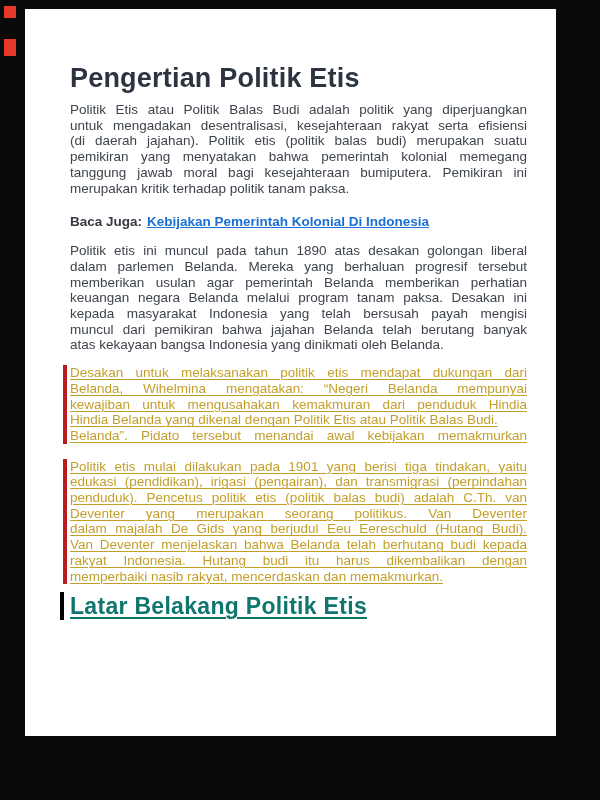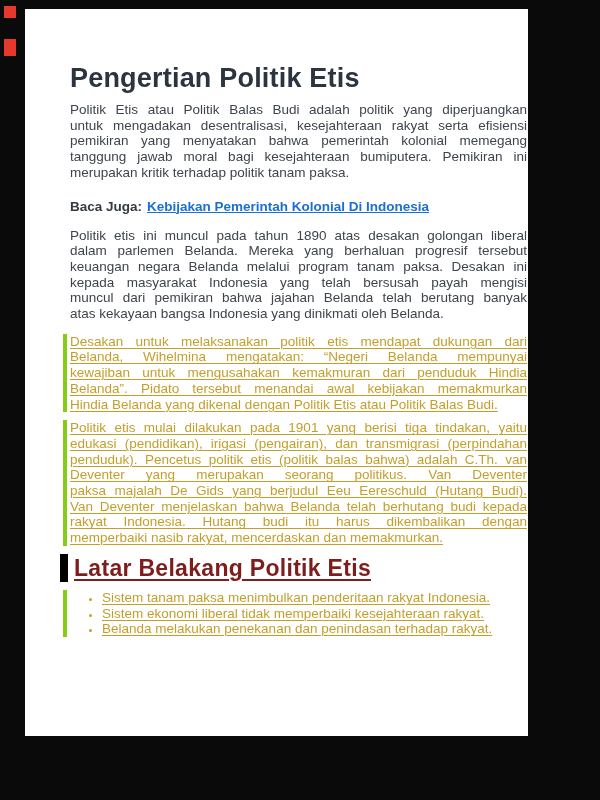--- a/index.html
+++ b/index.html
@@ -3,21 +3,21 @@
 <meta charset="utf-8">
 <style>
   html,body { margin:0; padding:0; }
   body {
     width:600px; height:800px;
     font-family:"Liberation Sans", sans-serif;
     background:#0a0a0a;
   }
   .canvas {
     position:relative; width:528px; height:800px;
-    background:#0a0a0a; overflow:hidden;
+    background:#0a0a0a; overflow:hidden;padding-left:28px;
   }
   .red-mark { position:absolute; background:#e6392c; }
   .red-mark.m1 { left:4px; top:6px;  width:12px; height:12px; }
   .red-mark.m2 { left:4px; top:39px; width:12px; height:17px; }
   .page {
     position:absolute; left:25px; top:9px;
     width:552px; height:727px;
     background:#ffffff;
   }
   .content { padding:55px 50px 0 45px; }
@@ -38,38 +38,38 @@
 
   .baca-row { margin:17px 0 13px 0; font-size:13.5px; line-height:17px; }
   .baca-label { font-weight:bold; color:#343a42; margin-right:5px; }
   .baca-link {
     font-weight:bold; color:#1a6fd4;
     text-decoration:underline; text-decoration-thickness:1px;
     cursor:pointer;
   }
 
   .quote {
-    border-left:4px solid #84cc16;
-    margin:0 0 8px -7px;
+    border-left:4px solid #b91c1c;
+    margin:0 0 15px -7px;
     padding-left:3px;
   }
   .gold-block .jline {
     color:#c39f2a;
     text-decoration:underline;
     text-decoration-thickness:1px;
     text-underline-offset:2px;
   }
   .gold-block.q2 { margin-bottom:8px; }
 
   h2.section-heading {
-    border-left:8px solid #000000;
+    border-left:4px solid #000000;
     margin:0 0 8px -10px;
     padding-left:6px;
     font-size:23px; line-height:28px; font-weight:bold;
-    color:#7f1d1d;
+    color:#0f766e;
     text-decoration:underline; text-decoration-thickness:2px;
     text-underline-offset:3px;
     letter-spacing:0.3px;
   }
   .intro-line {
     font-size:13.5px; line-height:16px;
     color:#c39f2a;
     text-decoration:underline; text-decoration-thickness:1px;
     text-underline-offset:2px;
     margin-bottom:11px;
@@ -94,63 +94,58 @@
   <div class="red-mark m2"></div>
 
   <div class="page">
     <div class="content">
 
       <h1>Pengertian Politik Etis</h1>
 
       <div class="para body-text">
         <div class="jline">Politik Etis atau Politik Balas Budi adalah politik yang diperjuangkan</div>
         <div class="jline">untuk mengadakan desentralisasi, kesejahteraan rakyat serta efisiensi</div>
+        <div class="jline">(di daerah jajahan). Politik etis (politik balas budi) merupakan suatu</div>
         <div class="jline">pemikiran yang menyatakan bahwa pemerintah kolonial memegang</div>
         <div class="jline">tanggung jawab moral bagi kesejahteraan bumiputera. Pemikiran ini</div>
         <div class="jline last">merupakan kritik terhadap politik tanam paksa.</div>
       </div>
 
       <div class="baca-row">
         <span class="baca-label">Baca Juga:</span><a class="baca-link" href="#">Kebijakan Pemerintah Kolonial Di Indonesia</a>
       </div>
 
       <div class="para body-text">
         <div class="jline">Politik etis ini muncul pada tahun 1890 atas desakan golongan liberal</div>
         <div class="jline">dalam parlemen Belanda. Mereka yang berhaluan progresif tersebut</div>
+        <div class="jline">memberikan usulan agar pemerintah Belanda memberikan perhatian</div>
         <div class="jline">keuangan negara Belanda melalui program tanam paksa. Desakan ini</div>
         <div class="jline">kepada masyarakat Indonesia yang telah bersusah payah mengisi</div>
         <div class="jline">muncul dari pemikiran bahwa jajahan Belanda telah berutang banyak</div>
         <div class="jline last">atas kekayaan bangsa Indonesia yang dinikmati oleh Belanda.</div>
       </div>
 
       <div class="quote gold-block q1">
         <div class="jline">Desakan untuk melaksanakan politik etis mendapat dukungan dari</div>
         <div class="jline">Belanda, Wihelmina mengatakan: “Negeri Belanda mempunyai</div>
         <div class="jline">kewajiban untuk mengusahakan kemakmuran dari penduduk Hindia</div>
+        <div class="jline last">Hindia Belanda yang dikenal dengan Politik Etis atau Politik Balas Budi.</div>
         <div class="jline">Belanda”. Pidato tersebut menandai awal kebijakan memakmurkan</div>
-        <div class="jline last">Hindia Belanda yang dikenal dengan Politik Etis atau Politik Balas Budi.</div>
       </div>
 
       <div class="quote gold-block q2">
         <div class="jline">Politik etis mulai dilakukan pada 1901 yang berisi tiga tindakan, yaitu</div>
         <div class="jline">edukasi (pendidikan), irigasi (pengairan), dan transmigrasi (perpindahan</div>
-        <div class="jline">penduduk). Pencetus politik etis (politik balas bahwa) adalah C.Th. van</div>
+        <div class="jline">penduduk). Pencetus politik etis (politik balas budi) adalah C.Th. van</div>
         <div class="jline">Deventer yang merupakan seorang politikus. Van Deventer</div>
-        <div class="jline">paksa majalah De Gids yang berjudul Eeu Eereschuld (Hutang Budi).</div>
+        <div class="jline">dalam majalah De Gids yang berjudul Eeu Eereschuld (Hutang Budi).</div>
         <div class="jline">Van Deventer menjelaskan bahwa Belanda telah berhutang budi kepada</div>
         <div class="jline">rakyat Indonesia. Hutang budi itu harus dikembalikan dengan</div>
         <div class="jline last">memperbaiki nasib rakyat, mencerdaskan dan memakmurkan.</div>
       </div>
 
       <h2 class="section-heading">Latar Belakang Politik Etis</h2>
 
 
-      <div class="quote bullet-block">
-        <ul>
-          <li>Sistem tanam paksa menimbulkan penderitaan rakyat Indonesia.</li>
-          <li>Sistem ekonomi liberal tidak memperbaiki kesejahteraan rakyat.</li>
-          <li>Belanda melakukan penekanan dan penindasan terhadap rakyat.</li>
-        </ul>
-      </div>
 
     </div>
   </div>
 </div>
 
 </body></html>

